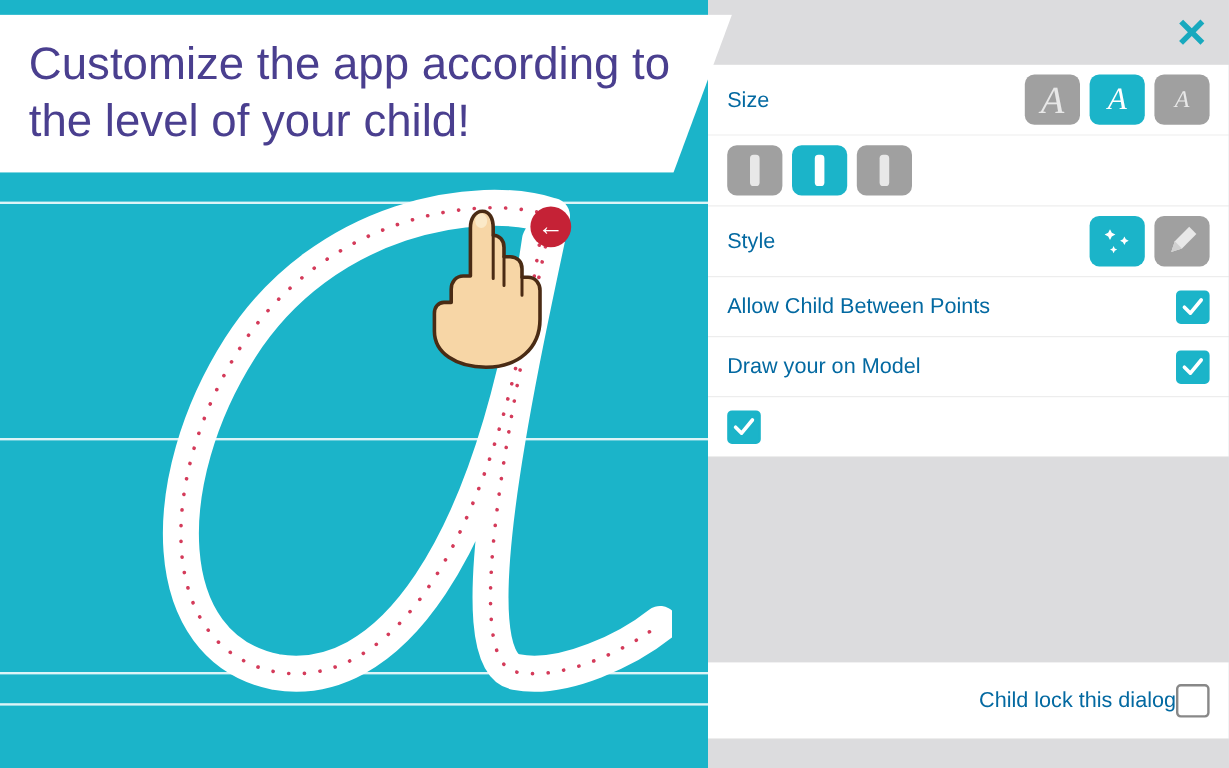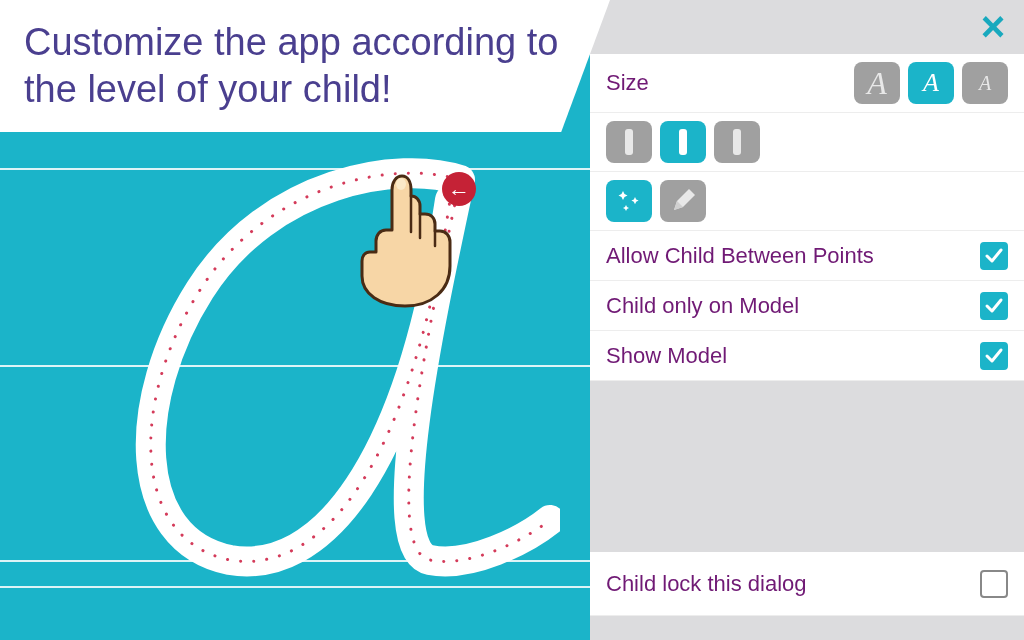--- a/index.html
+++ b/index.html
@@ -6,21 +6,21 @@
   html, body { width: 1024px; height: 640px; overflow: hidden; font-family: Arial, Helvetica, sans-serif; }
   .root { display: flex; width: 1024px; height: 640px; }
   .left {
     position: relative;
     width: 590px;
     height: 640px;
     background: #1bb4c9;
   }
   .overlay-banner {
     position: absolute;
-    top: 0; left: 0;
+    top: 12px; left: 0;
     width: 610px;
     height: 132px;
     background: #fff;
     padding: 18px 28px 18px 24px;
     clip-path: polygon(0 0, 100% 0, 92% 100%, 0 100%);
     z-index: 5;
     display: flex;
     align-items: center;
   }
   .overlay-banner .txt {
@@ -85,22 +85,22 @@
     background: #fff;
   }
   .row {
     display:flex; align-items:center;
     padding: 8px 16px;
     border-bottom: 1px solid rgba(0,0,0,0.07);
     min-height: 50px;
   }
   .row .label {
     flex: 1;
-    font-size: 22px;
-    color: #701a75;
+    font-size: 18px;
+    color: #0369a1;
   }
   .opts { display:flex; gap:8px; }
   .opt {
     width: 46px; height: 42px;
     border-radius: 8px;
     display:flex;align-items:center;justify-content:center;
     font-family: Georgia, 'Times New Roman', serif;
     font-style: italic;
     cursor:pointer;
   }
@@ -136,20 +136,21 @@
     position:absolute; left:0; top:50%; transform:translateY(-50%);
     height:4px; background:#1bb4c9; border-radius:2px;
   }
   .slider-thumb {
     position:absolute; top:50%; transform:translate(-50%,-50%);
     width:22px;height:22px;border-radius:50%;background:#1bb4c9;
   }
   .spacer { flex:1; background:#dcdcde; }
   .bottom-section {
     background:#fff;
+    text-align:right;
   }
 </style>
 </head>
 <body>
 
 <div class="root">
   <div class="left">
 
     <div class="guide-line" style="top:168px;"></div>
     <div class="guide-line" style="top:365px;"></div>
@@ -230,20 +231,21 @@
           <div class="opt teal">
               <div class="bar"></div>
             </div>
           <div class="opt gray">
               <div class="bar"></div>
             </div>
         </div>
       </div>
 
       <div class="row">
+        <div class="label">Style</div>
         <div class="opts">
           <div class="opt teal">
             <svg viewBox="0 0 28 28">
               <g fill="#fff">
                 <path d="M8 4 l1.5 3 3 1.5 -3 1.5 -1.5 3 -1.5 -3 -3 -1.5 3 -1.5z"></path>
                 <path d="M20 10 l1.2 2.4 2.4 1.2 -2.4 1.2 -1.2 2.4 -1.2 -2.4 -2.4 -1.2 2.4 -1.2z"></path>
                 <path d="M11 18 l1 2 2 1 -2 1 -1 2 -1 -2 -2 -1 2 -1z"></path>
               </g>
             </svg>
           </div>
@@ -259,30 +261,29 @@
       <div class="row">
         <div class="label">Allow Child Between Points</div>
         <div class="chk">
           <svg viewBox="0 0 20 20">
               <path d="M3 10 L8 15 L17 4" fill="none" stroke="#fff" stroke-width="3" stroke-linecap="round" stroke-linejoin="round"></path>
             </svg>
         </div>
       </div>
 
       <div class="row">
-        <div class="label">Child only on Model</div>
+        <div class="label">Draw your on Model</div>
         <div class="chk">
           <svg viewBox="0 0 20 20">
               <path d="M3 10 L8 15 L17 4" fill="none" stroke="#fff" stroke-width="3" stroke-linecap="round" stroke-linejoin="round"></path>
             </svg>
         </div>
       </div>
 
       <div class="row">
-        <div class="label">Show Model</div>
         <div class="chk">
           <svg viewBox="0 0 20 20">
               <path d="M3 10 L8 15 L17 4" fill="none" stroke="#fff" stroke-width="3" stroke-linecap="round" stroke-linejoin="round"></path>
             </svg>
         </div>
       </div>
 
     </div>
 
     <div class="spacer"></div>

